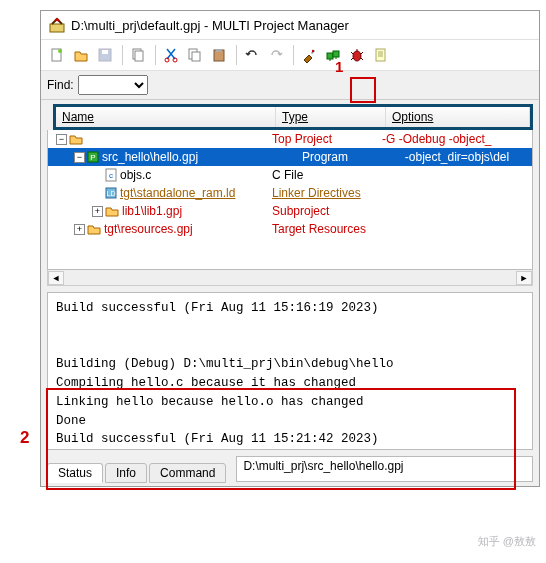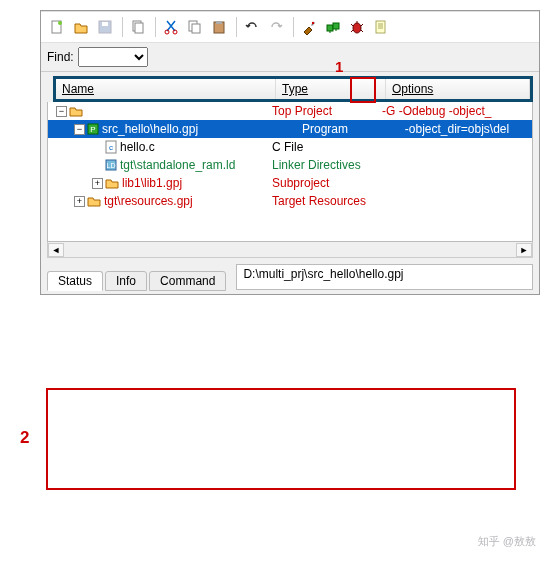--- a/index.html
+++ b/index.html
@@ -96,21 +96,21 @@
     align-items: center;
     height: 18px;
     white-space: nowrap;
   }
   .row .cname { width: 220px; display: flex; align-items: center; overflow: hidden; }
   .row .ctype { width: 110px; padding-left: 4px; }
   .row .copt  { flex: 1; padding-left: 4px; overflow: hidden; }
   .row.sel { background: #0a64c8; color: #fff; }
   .row.sel .ctype, .row.sel .copt { color: #fff !important; text-align: center; }
   .red  { color: #c00; }
-  .purp { color: #15803d; }
+  .purp { color: #a16207; text-decoration: underline; }
   .blk  { color: #000; }
   .twist {
     width: 11px; height: 11px;
     border: 1px solid #888;
     display: inline-flex; align-items: center; justify-content: center;
     font-size: 9px; line-height: 9px;
     margin-right: 2px;
     background: #fff;
     color: #000;
   }
@@ -218,20 +218,28 @@
     font-size: 11px;
     color: rgba(120,120,130,.55);
     pointer-events: none;
   }
 </style>
 </head>
 <body>
 
 <div class="window">
 
+  <div class="titlebar">
+    <svg width="16" height="16">
+      <rect x="1" y="7" width="14" height="8" fill="#e8d070" stroke="#806000"></rect>
+      <path d="M3 7 L8 2 L13 7" fill="none" stroke="#503000" stroke-width="2"></path>
+      <path d="M8 2 L6 4 M8 2 L10 4" stroke="#c00" stroke-width="2"></path>
+    </svg>
+    <span>D:\multi_prj\default.gpj - MULTI Project Manager</span>
+  </div>
 
 
   <div class="toolbar" id="toolbar">
       <div class="tbtn">
         <span class="icon-sm">
           <svg width="16" height="16">
             <rect x="3" y="2" width="9" height="12" fill="#fff" stroke="#888"></rect>
             <circle cx="11" cy="4" r="2" fill="#7c3"></circle>
           </svg>
         </span>
@@ -380,21 +388,21 @@
       <div class="row">
         <div class="cname">
           <span class="spacer-tree" style="width:44px"></span>
           <span style="display:inline-block;width:13px"></span>
           <span class="icon-sm">
             <svg width="12" height="14">
               <rect x="1" y="1" width="10" height="12" fill="#fff" stroke="#888"></rect>
               <text x="6" y="10" text-anchor="middle" font-size="8" fill="#06c">c</text>
             </svg>
           </span>
-          <span class="blk">hello.c</span>
+          <span class="blk">objs.c</span>
         </div>
         <div class="ctype blk">C File</div>
         <div class="copt blk"></div>
       </div>
       <div class="row">
         <div class="cname">
           <span class="spacer-tree" style="width:44px"></span>
           <span style="display:inline-block;width:13px"></span>
           <span class="icon-sm">
             <svg width="12" height="12">
@@ -434,20 +442,28 @@
         </div>
         <div class="ctype red">Target Resources</div>
         <div class="copt red"></div>
       </div>
     </div>
   <div class="scrollbar-h">
     <div class="arrow">◄</div>
     <div class="arrow">►</div>
   </div>
 
+  <div class="output" id="output">Build successful (Fri Aug 11 15:16:19 2023)
+
+
+Building (Debug) D:\multi_prj\bin\debug\hello
+Compiling hello.c because it has changed
+Linking hello because hello.o has changed
+Done
+Build successful (Fri Aug 11 15:21:42 2023)</div>
 
   <div class="tabs">
     <div class="tab active">Status</div>
     <div class="tab">Info</div>
     <div class="tab">Command</div>
     <div class="pathbox">D:\multi_prj\src_hello\hello.gpj</div>
   </div>
 
 </div>
 

